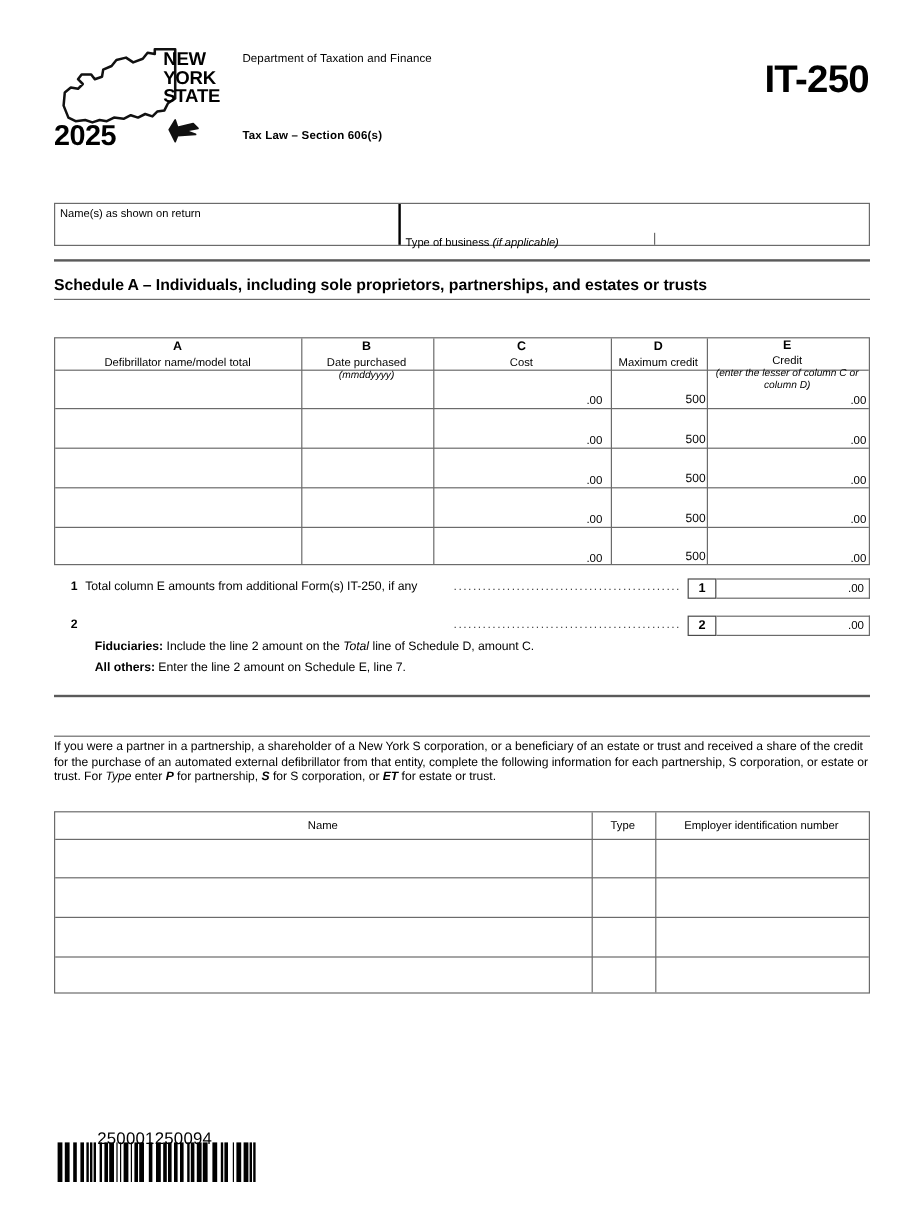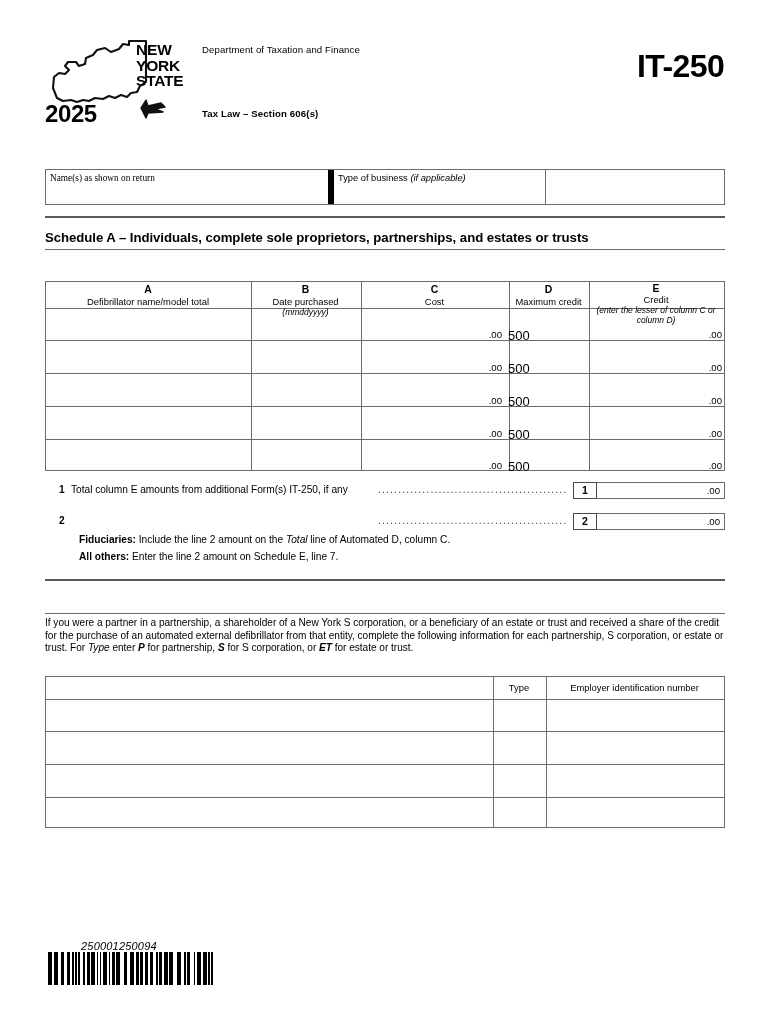--- a/index.html
+++ b/index.html
@@ -97,22 +97,22 @@
     height: 36px;
     border: 1px solid #6b6b6b;
     box-sizing: border-box;
     display: flex;
   }
   .top-cell {
     box-sizing: border-box;
     padding: 3px 0 0 4px;
     font-size: 9.3px;
   }
-  .top-cell.c1 { width: 288px; border-right: 6px solid #000000; font-family: Liberation Serif, serif; }
-  .top-cell.c2 { width: 212px; border-right: 1px solid #6b6b6b; }
+  .top-cell.c1 { width: 288px; border-right: 2px solid #000000; }
+  .top-cell.c2 { width: 212px; border-right: 1px solid #6b6b6b; margin-top: 24px; }
   .top-cell.c3 { flex: 1; }
   .ital { font-style: italic; }
 
   
   .rule-thick {
     position: absolute;
     left: 45px;
     width: 680px;
     height: 2px;
     background: #5a5a5a;
@@ -178,22 +178,22 @@
     margin-bottom: 1px;
   }
   .colhead .sub { font-style: italic; font-size: 8.5px; display: block; }
   .cell-00 {
     position: absolute;
     font-size: 9.6px;
     text-align: right;
   }
   .cell-500 {
     position: absolute;
-    font-size: 13px;
-    text-align: left;
+    font-size: 10px;
+    text-align: right;
   }
 
   
   .lnum {
     position: absolute;
     font-size: 10.2px;
     font-weight: bold;
   }
   .ltext {
     position: absolute;
@@ -250,23 +250,22 @@
   }
 
   
   .barcode-wrap {
     position: absolute;
     left: 48px; top: 940px;
   }
   .barcode-num {
     position: absolute;
     left: 33px; top: 0px;
-    font-size: 11px;
+    font-size: 14px;
     letter-spacing: 0.2px;
-    font-style: italic;
   }
   .barcode-bars {
     position: absolute;
     left: 0px; top: 12px;
     height: 33px;
     display: flex;
     align-items: flex-start;
   }
   .barcode-bars i {
     display: block;
@@ -304,21 +303,21 @@
     <div class="top-cell c1">
       <span>Name(s) as shown on return</span>
     </div>
     <div class="top-cell c2">
       <span>Type of business</span>
       <span class="ital">(if applicable)</span>
     </div>
   </div>
 
   <div class="rule-thick" style="top:216px"></div>
-  <div class="sched-head" style="top:230px">Schedule A – Individuals, complete sole proprietors, partnerships, and estates or trusts</div>
+  <div class="sched-head" style="top:230px">Schedule A – Individuals, including sole proprietors, partnerships, and estates or trusts</div>
   <div class="rule-thin" style="top:249px"></div>
 
 
   <div class="grid" style="left:45px; top:281px; width:680px; height:190px;">
 
     <div class="vline" style="left:205px"></div>
     <div class="vline" style="left:315px"></div>
     <div class="vline" style="left:463px"></div>
     <div class="vline" style="left:543px"></div>
 
@@ -377,21 +376,21 @@
   <div class="dots" style="left:378px; top:484px; width:190px;">..................................................</div>
   <div class="numbox" style="left:573px; top:482px;">1</div>
   <div class="amtbox" style="left:597px; top:482px; width:128px;">.00</div>
 
   <div class="lnum" style="left:59px; top:515px;">2</div>
   <div class="dots" style="left:378px; top:515px; width:190px;">..................................................</div>
   <div class="numbox" style="left:573px; top:513px;">2</div>
   <div class="amtbox" style="left:597px; top:513px; width:128px;">.00</div>
 
   <div class="sub-note" style="top:534px">
-    <b>Fiduciaries:</b><span> Include the line 2 amount on the </span><i>Total</i><span> line of Automated D, column C.</span>
+    <b>Fiduciaries:</b><span> Include the line 2 amount on the </span><i>Total</i><span> line of Schedule D, amount C.</span>
   </div>
   <div class="sub-note" style="top:551px">
     <b>All others:</b><span> Enter the line 2 amount on Schedule E, line 7.</span>
   </div>
 
   <div class="rule-thick" style="top:579px"></div>
   <div class="rule-thin" style="top:613px"></div>
 
   <div class="body-text" style="top:617px">
     <span>If you were a partner in a partnership, a shareholder of a New York S corporation, or a beneficiary of an estate or trust and received a share of the credit for the purchase of an automated external defibrillator from that entity, complete the following information for each partnership, S corporation, or estate or trust. For </span><i>Type</i><span> enter </span><b><i>P</i></b><span> for partnership, </span><b><i>S</i></b><span> for S corporation, or </span><b><i>ET</i></b><span> for estate or trust.</span>
@@ -399,20 +398,21 @@
 
   <div class="grid" style="left:45px; top:676px; width:680px; height:152px;">
     <div class="vline" style="left:447px"></div>
     <div class="vline" style="left:500px"></div>
     <div class="hline" style="top:22px"></div>
     <div class="hline" style="top:54px"></div>
     <div class="hline" style="top:87px"></div>
     <div class="hline" style="top:120px"></div>
   </div>
 
+  <div class="bhead" style="left:46px; top:682px; width:446px;">Name</div>
   <div class="bhead" style="left:493px; top:682px; width:52px;">Type</div>
   <div class="bhead" style="left:546px; top:682px; width:177px;">Employer identification number</div>
 
   <div style="position:absolute; left:46px; top:699px; width:446px; height:32px;"></div>
   <div style="position:absolute; left:493px; top:699px; width:52px; height:32px;"></div>
   <div style="position:absolute; left:546px; top:699px; width:177px; height:32px;"></div>
 
   <div style="position:absolute; left:46px; top:732px; width:446px; height:32px;"></div>
   <div style="position:absolute; left:493px; top:732px; width:52px; height:32px;"></div>
   <div style="position:absolute; left:546px; top:732px; width:177px; height:32px;"></div>

